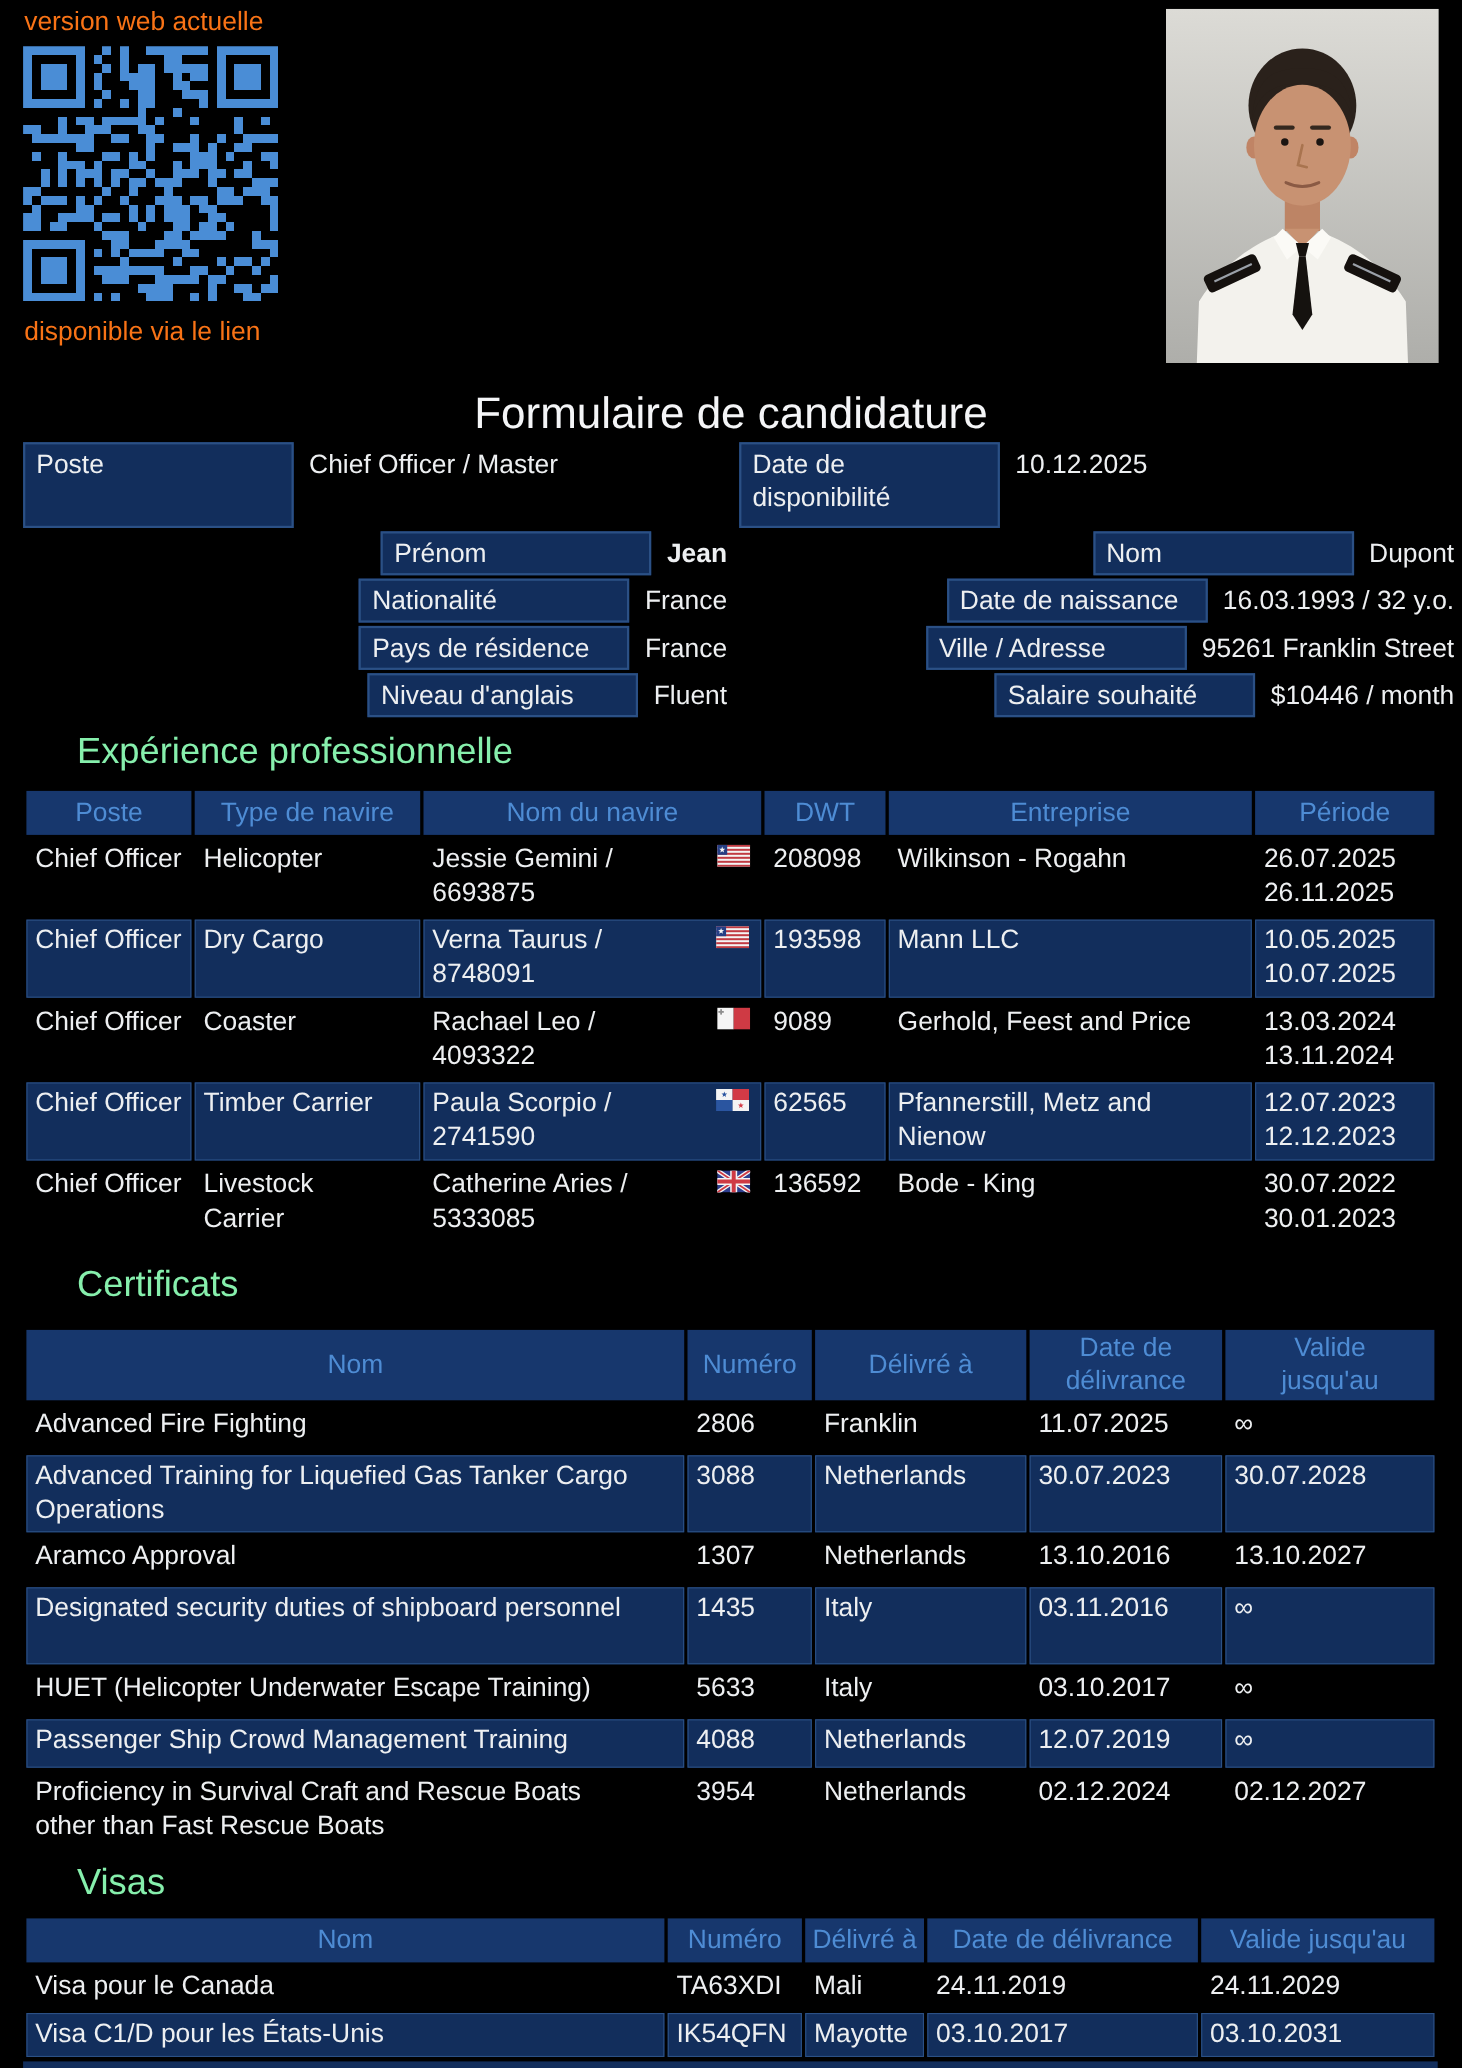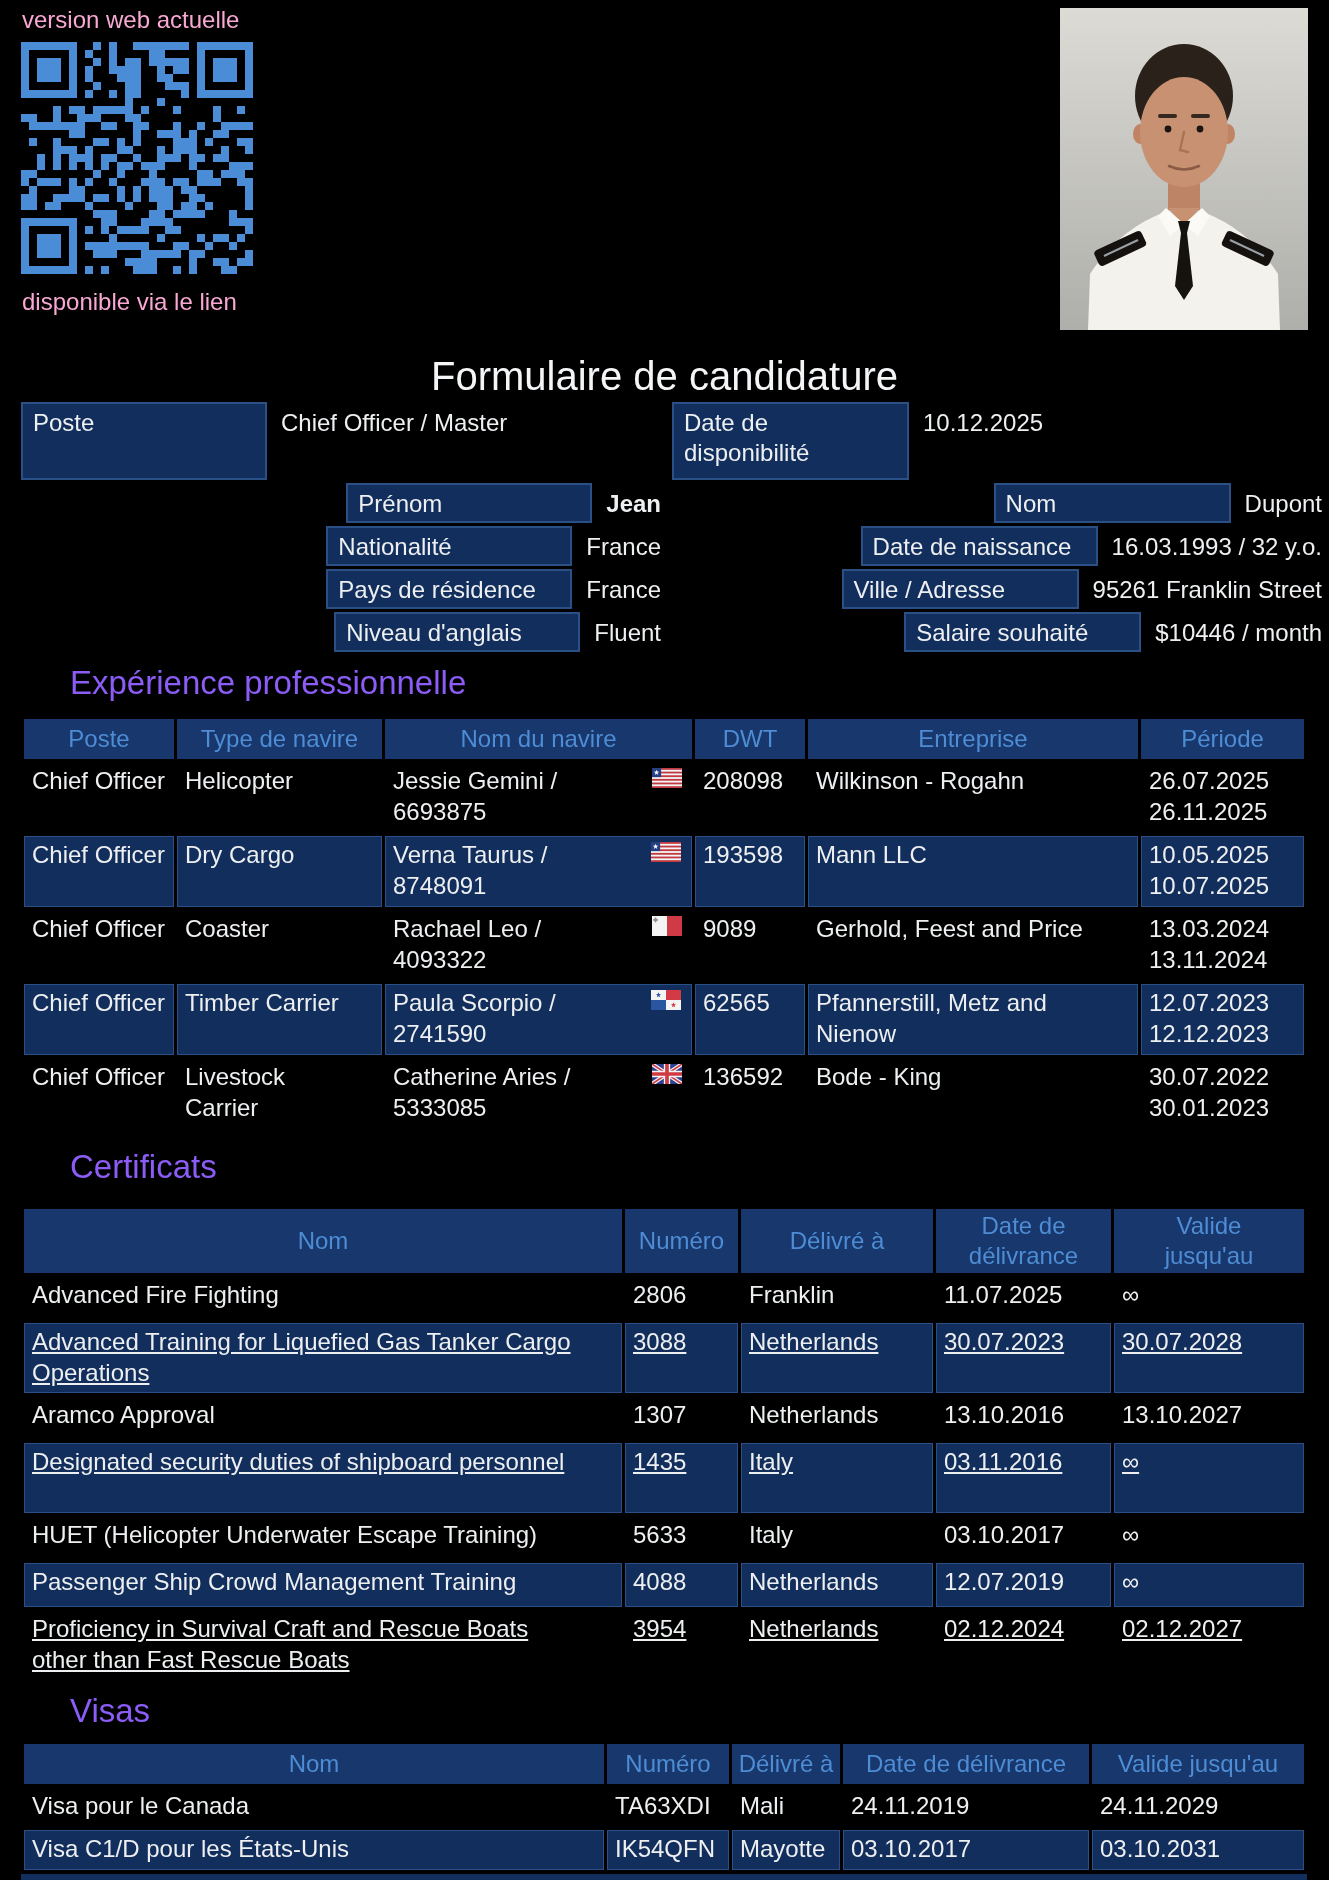--- a/index.html
+++ b/index.html
@@ -1,24 +1,24 @@
 <!DOCTYPE html>
 <html><head>
 <meta charset="utf-8">
 <style>
   html,body{margin:0;padding:0;background:#000;}
   .page{position:relative;width:1329px;height:1880px;background:#000;overflow:hidden;
         font-family:"Liberation Sans",sans-serif;color:#edeff1;}
   .abs{position:absolute;}
-  .white-txt{font-size:24px;color:#f9a8d4;}
+  .white-txt{font-size:24px;color:#f97316;}
   .date-top{top:8px;left:0;right:0;text-align:center;font-size:22px;font-style:italic;color:#2d64a9;}
   .qr-wrap{top:42px;left:21px;width:240px;height:240px;}
   .photo-wrap{top:8px;left:1060px;width:248px;height:322px;}
   .page-title{top:354px;left:0;right:0;text-align:center;font-size:40px;font-weight:400;color:#f4f5f7;}
-  .section-heading{font-size:33px;color:#8b5cf6;left:70px;}
+  .section-heading{font-size:33px;color:#86efac;left:70px;}
   
   .info-col{top:402px;}
   .info-col.left{left:21px;width:640px;}
   .info-col.right{left:672px;width:650px;}
   .info-row{display:flex;margin-bottom:3px;align-items:stretch;}
   .info-row.tall{height:78px;}
   .info-row.std{height:40px;justify-content:flex-end;}
   .lbl-box{background:#122e5c;border:2px solid #2b5085;box-sizing:border-box;
            padding:4px 10px;font-size:24px;line-height:1.25;flex:0 0 auto;}
   .info-col.left .lbl-box{width:246px;}
@@ -30,21 +30,21 @@
   th{background:#17376d;color:#4e8cd4;font-size:24px;font-weight:400;text-align:center;
      vertical-align:middle;padding:2px 4px;line-height:1.25;}
   td{font-size:24px;vertical-align:top;padding:4px 8px;line-height:1.28;background:transparent;}
   tr.navy td{background:#122e5c;border:1px solid #2b5085;padding:3px 7px;}
   .exp-table{top:716px;left:21px;width:1286px;}
   .exp-table tr.body{height:71px;}
   .exp-table tr.head{height:40px;}
   .cert-table{top:1206px;left:21px;width:1286px;}
   .cert-table tr.head{height:64px;}
   .cert-table tr.h1{height:44px;}
-  .cert-table tr.h2{height:70px;text-decoration:underline;}
+  .cert-table tr.h2{height:70px;}
   .visa-table{top:1741px;left:21px;width:1286px;}
   .visa-table tr{height:40px;}
   .th-wrap{padding:2px 28px;}
   td.nom-cell{padding-right:40px;}
   td.type-cell{padding-right:20px;}
   td.ship-cell{position:relative;}
   td.ship-cell .ship-name{display:block;margin-right:80px;}
   td.ship-cell .flag{position:absolute;right:10px;top:6px;}
   tr.navy td.ship-cell .flag{top:5px;}
   .per-line{display:block;}

